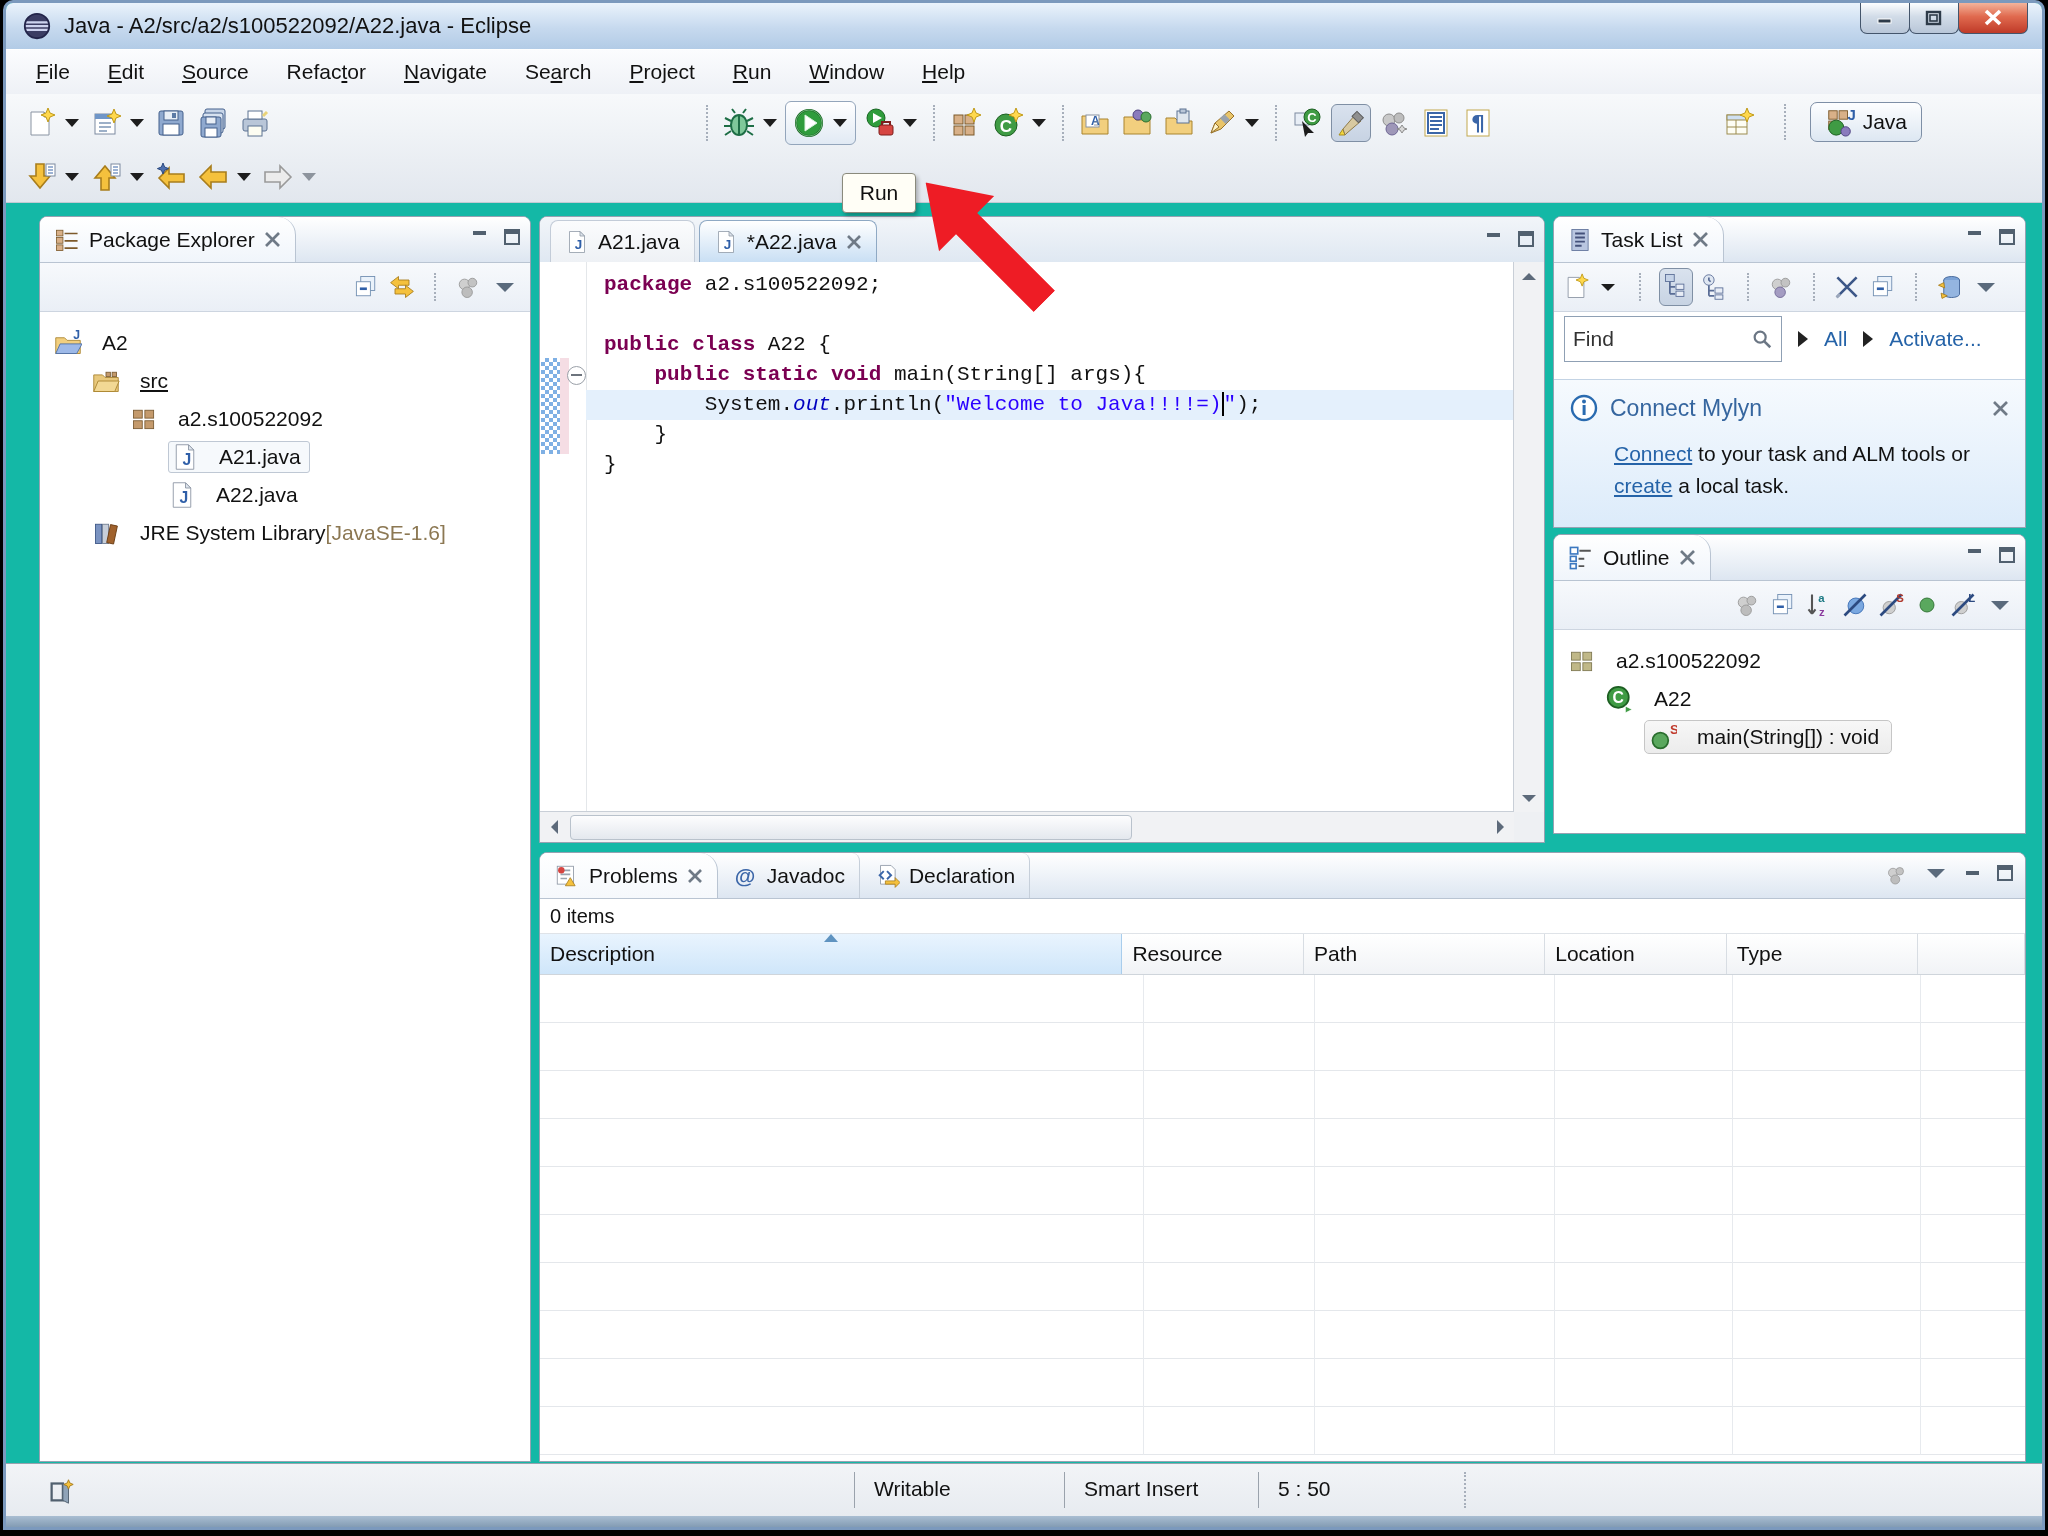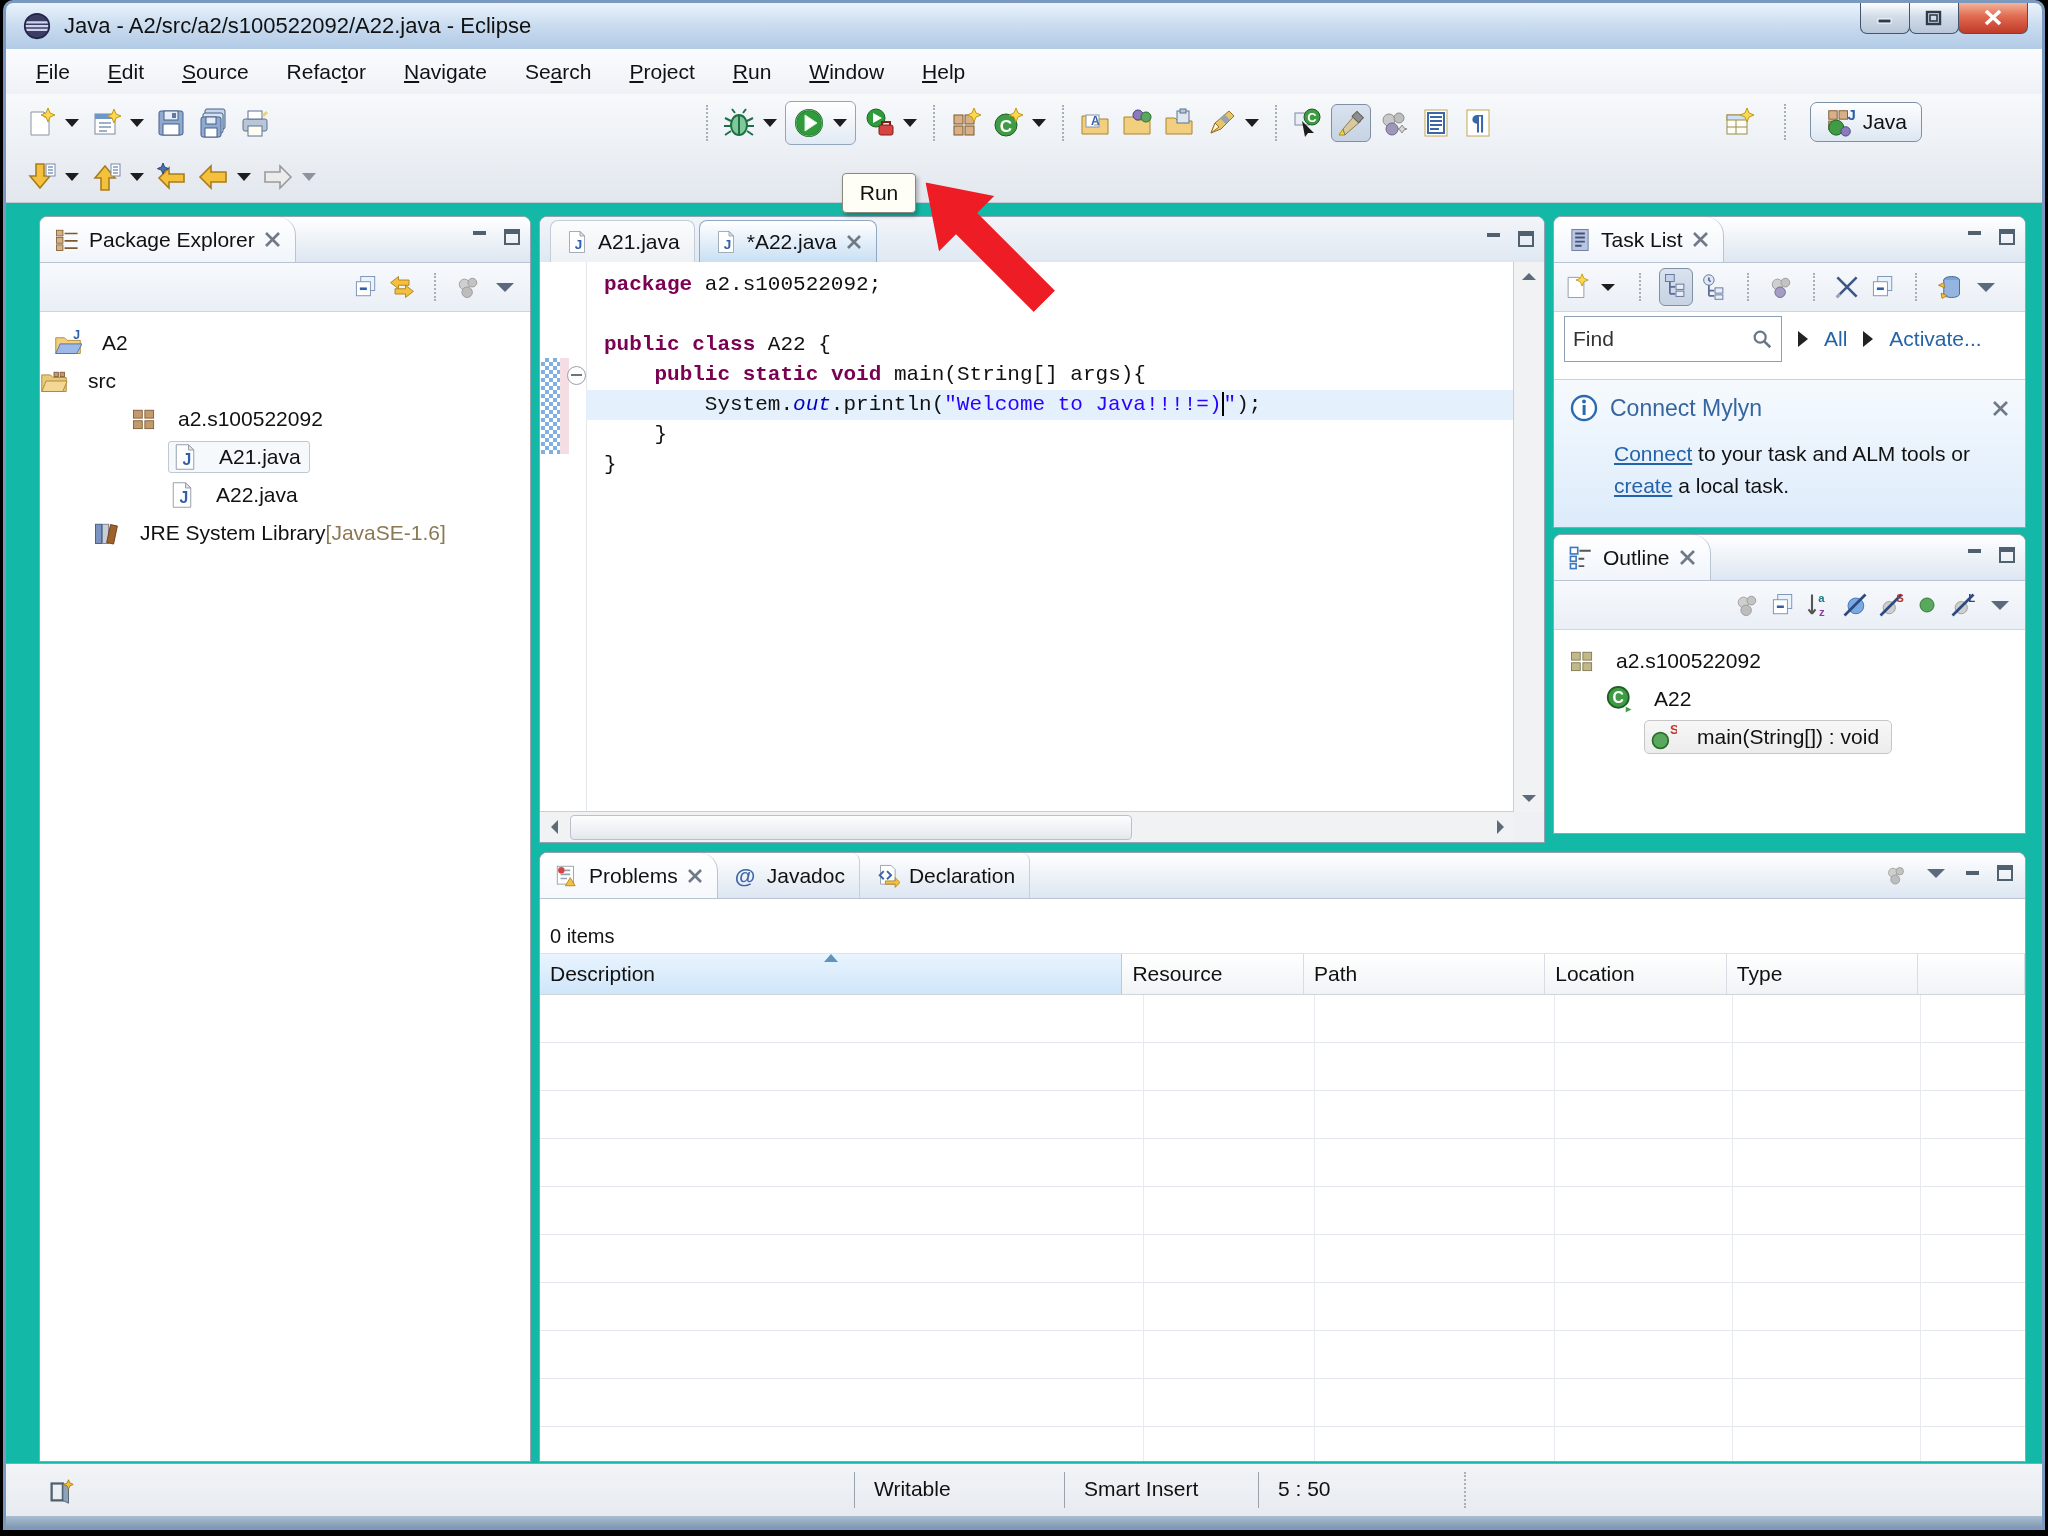--- a/index.html
+++ b/index.html
@@ -104,21 +104,21 @@
   .findbox .fl{flex:1;}
   .bluelink{color:#2563a8;}
   .tri-r{width:0;height:0;border-top:8px solid transparent;border-bottom:8px solid transparent;
          border-left:10px solid #222;}
   .mylyn{position:absolute;left:0;right:0;bottom:0;top:162px;border-top:1px solid #c3d3e4;
          background:linear-gradient(#f6fafe,#dcebfa);padding:14px 16px 0 16px;}
   .mylyn-title{display:flex;align-items:center;gap:12px;font-size:23px;color:#36669f;}
   .mylyn-body{margin:16px 0 0 44px;font-size:21px;line-height:32px;max-width:380px;}
   .mylyn-body a{color:#2563a8;text-decoration:underline;}
   
-  .countrow{height:34px;display:flex;align-items:center;padding-left:10px;font-size:20px;margin-top:20px;}
+  .countrow{height:34px;display:flex;align-items:center;padding-left:10px;font-size:20px;}
   .phead{position:relative;height:40px;border-top:1px solid #dfe3e8;border-bottom:1px solid #cfd5db;display:flex;}
   .hcell{position:relative;border-right:1px solid #d8dde3;display:flex;align-items:center;
          padding-left:10px;font-size:21px;background:linear-gradient(#ffffff,#f1f3f6);}
   .hcell.sorted{background:linear-gradient(#e9f4fe,#cfe6fa);border-right-color:#a9cdec;text-align:center;}
   .sortarrow{position:absolute;top:0;left:50%;margin-left:-7px;width:0;height:0;
              border-left:7px solid transparent;border-right:7px solid transparent;
              border-bottom:8px solid #5f93c0;}
   .pbody{position:relative;background:
          repeating-linear-gradient(180deg,#fff 0 47px,#e4e7eb 47px 48px);}
   .vline{position:absolute;top:0;bottom:0;width:1px;background:#e7eaee;}
@@ -447,21 +447,21 @@
               <span style="margin-right: 10px; display: inline-flex;">
                 <svg viewBox="0 0 32 32" width="28" height="28">
                   <path d="M2 10h10l3 3h15v15H2z" fill="#f2cf7e" stroke="#a9842e"></path>
                   <path d="M2 28l5-11h25l-6 11z" fill="#9db9e8" stroke="#4a6ea8"></path>
                   <text x="22" y="11" font-size="14" font-weight="bold" fill="#2f5fa8" font-family="Liberation Sans,sans-serif">J</text>
                 </svg>
               </span>
               <span>A2</span>
             </span>
           </div>
-          <div class="tree-row" style="">
+          <div class="tree-row" style="padding-left: 52px; text-decoration: underline;">
             <span style="display: flex; align-items: center;">
               <span style="margin-right: 10px; display: inline-flex;">
                 <svg viewBox="0 0 32 32" width="28" height="28">
                   <path d="M2 9h10l3 3h15v16H2z" fill="#e8c87c" stroke="#a9842e"></path>
                   <path d="M2 28l5-12h24l-5 12z" fill="#f2d894" stroke="#a9842e"></path>
                   <rect x="16" y="6" width="5" height="5" fill="#c49a6c" stroke="#7a5c33"></rect>
                   <rect x="23" y="6" width="5" height="5" fill="#c49a6c" stroke="#7a5c33"></rect>
                 </svg>
               </span>
               <span>src</span>

